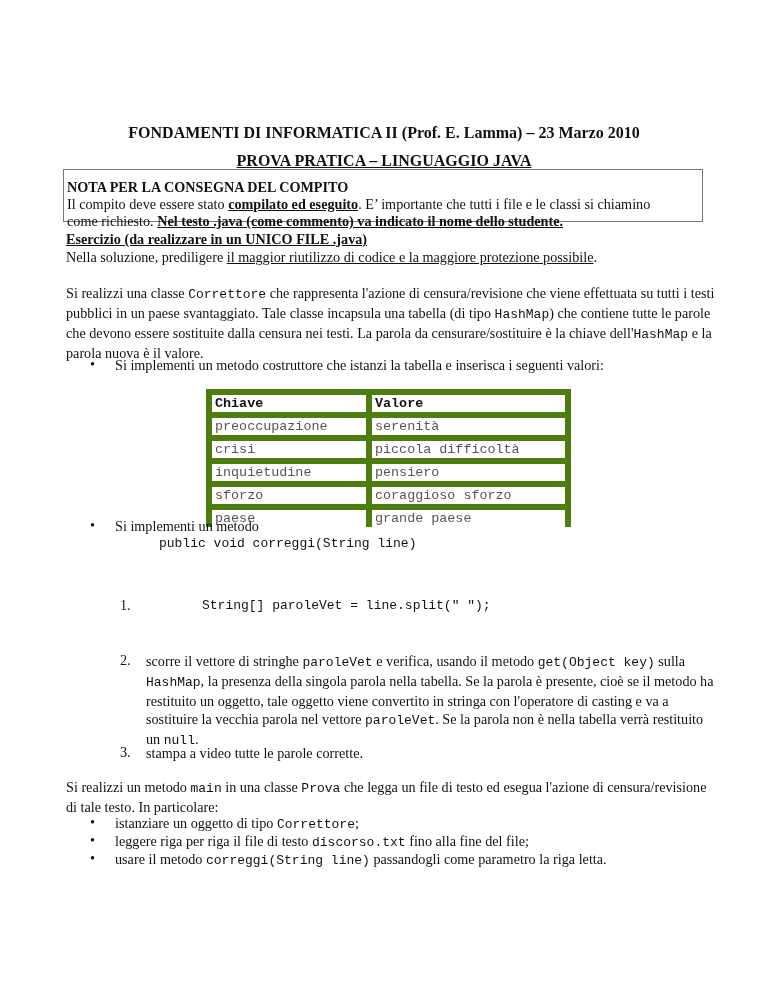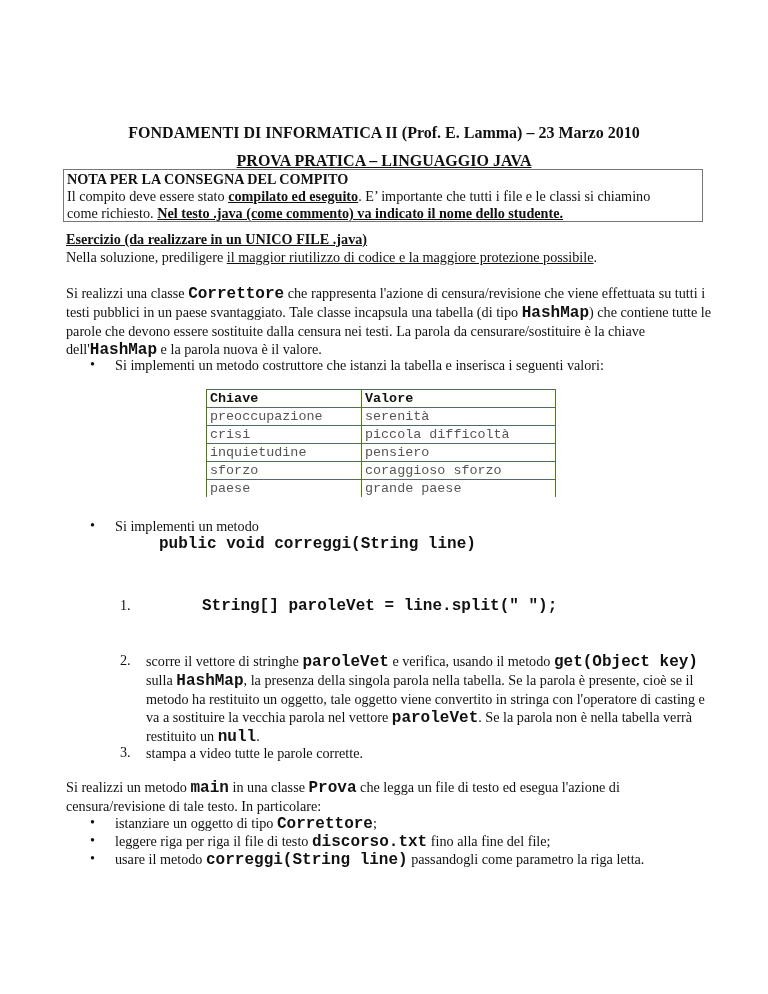--- a/index.html
+++ b/index.html
@@ -1,36 +1,36 @@
 <!DOCTYPE html>
 <html><head>
 <meta charset="utf-8">
 <style>
   html, body { margin: 0; padding: 0; background: #ffffff; }
   body { width: 768px; height: 994px; overflow: hidden; position: relative;
          font-family: "Liberation Serif", serif; color: #111; font-size: 14.2px; }
-  .mono { font-family: "Liberation Mono", monospace; font-weight: bold; font-size: 16px; }
+  .mono { font-family: "Liberation Mono", monospace; font-weight: normal; font-size: 13px; }
   .abs { position: absolute; }
   .title { left: 0; width: 768px; text-align: center; font-weight: bold; font-size: 16px; }
   .t1 { top: 124px; }
   .t2 { top: 152px; text-decoration: underline; }
   .nota { left: 63px; top: 169px; width: 640px; height: 53px; border: 1px solid #777;
-          box-sizing: border-box; padding: 1px 3px; line-height: 17px; }
+          box-sizing: border-box; padding: 9px 3px; line-height: 17px; }
   .nota .h { font-weight: bold; }
   .u { text-decoration: underline; }
   .b { font-weight: bold; }
   .para { left: 66px; width: 650px; line-height: 18px; }
   .es { top: 230px; }
   .es .h { font-weight: bold; text-decoration: underline; }
   .p1 { top: 284px; }
   .bullet { left: 90px; }
   .btext { left: 115px; width: 600px; line-height: 18px; }
   .tbl { left: 206px; top: 389px; border-collapse: collapse;
          font-family: "Liberation Mono", monospace; font-size: 13.4px; }
-  .tbl td { border: 1px solid #4d7c0f; padding: 0 3px; height: 17px; line-height: 17px; color: #555; }
+  .tbl td { border: 6px solid #4d7c0f; padding: 0 3px; height: 17px; line-height: 17px; color: #555; }
   .tbl td.c1 { width: 148px; }
   .tbl td.c2 { width: 187px; }
   .tbl tr.hd td { color: #111; font-weight: bold; }
   .tbl tr.last td { border-bottom: none; }
   .num { left: 120px; }
   .ntext { left: 146px; width: 570px; line-height: 18px; text-align: justify; }
 </style>
 </head>
 <body>
 

